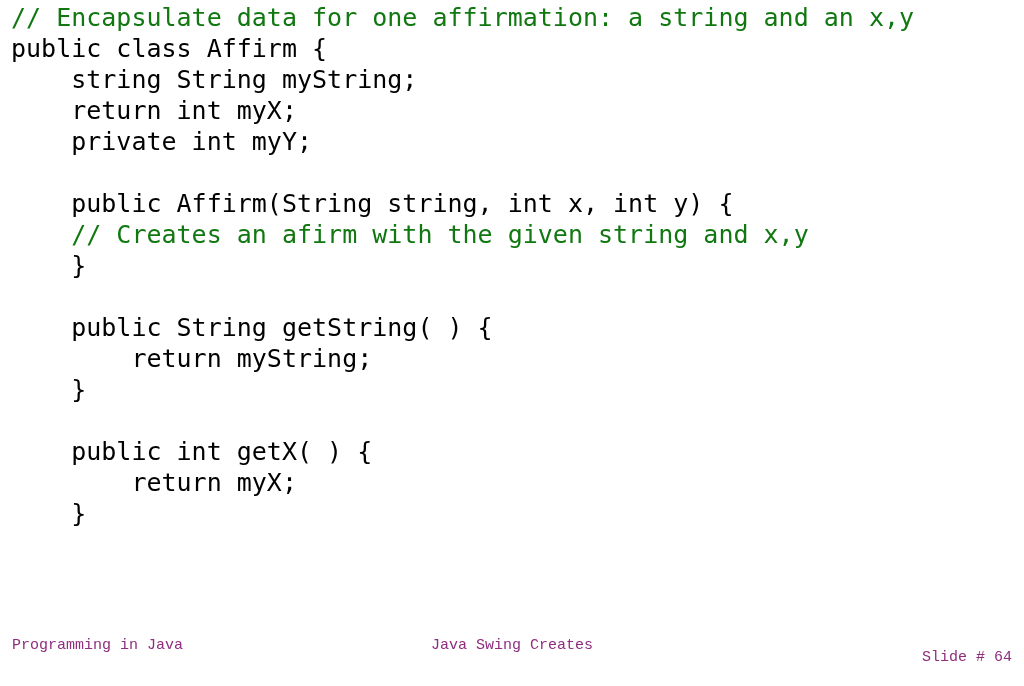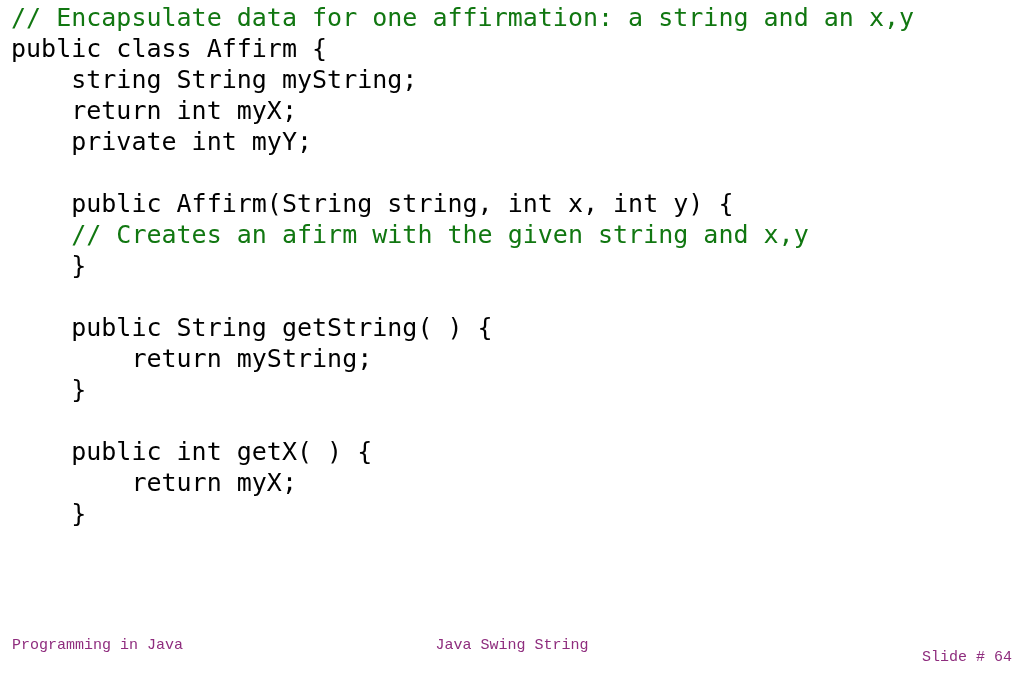--- a/index.html
+++ b/index.html
@@ -77,17 +77,17 @@
       <div class="code-line code">        return myString;</div>
       <div class="code-line code">    }</div>
       <div class="code-line blank"> </div>
       <div class="code-line code">    public int getX( ) {</div>
       <div class="code-line code">        return myX;</div>
       <div class="code-line code">    }</div>
     </div>
 
   <div id="slide-footer">
     <div class="footer-text" id="footer-left">Programming in Java</div>
-    <div class="footer-text" id="footer-center">Java Swing String</div>
+    <div class="footer-text" id="footer-center">Java Swing Creates</div>
     <div class="footer-text" id="footer-right">Slide # 64</div>
   </div>
 
 </div>
 
 </body></html>

